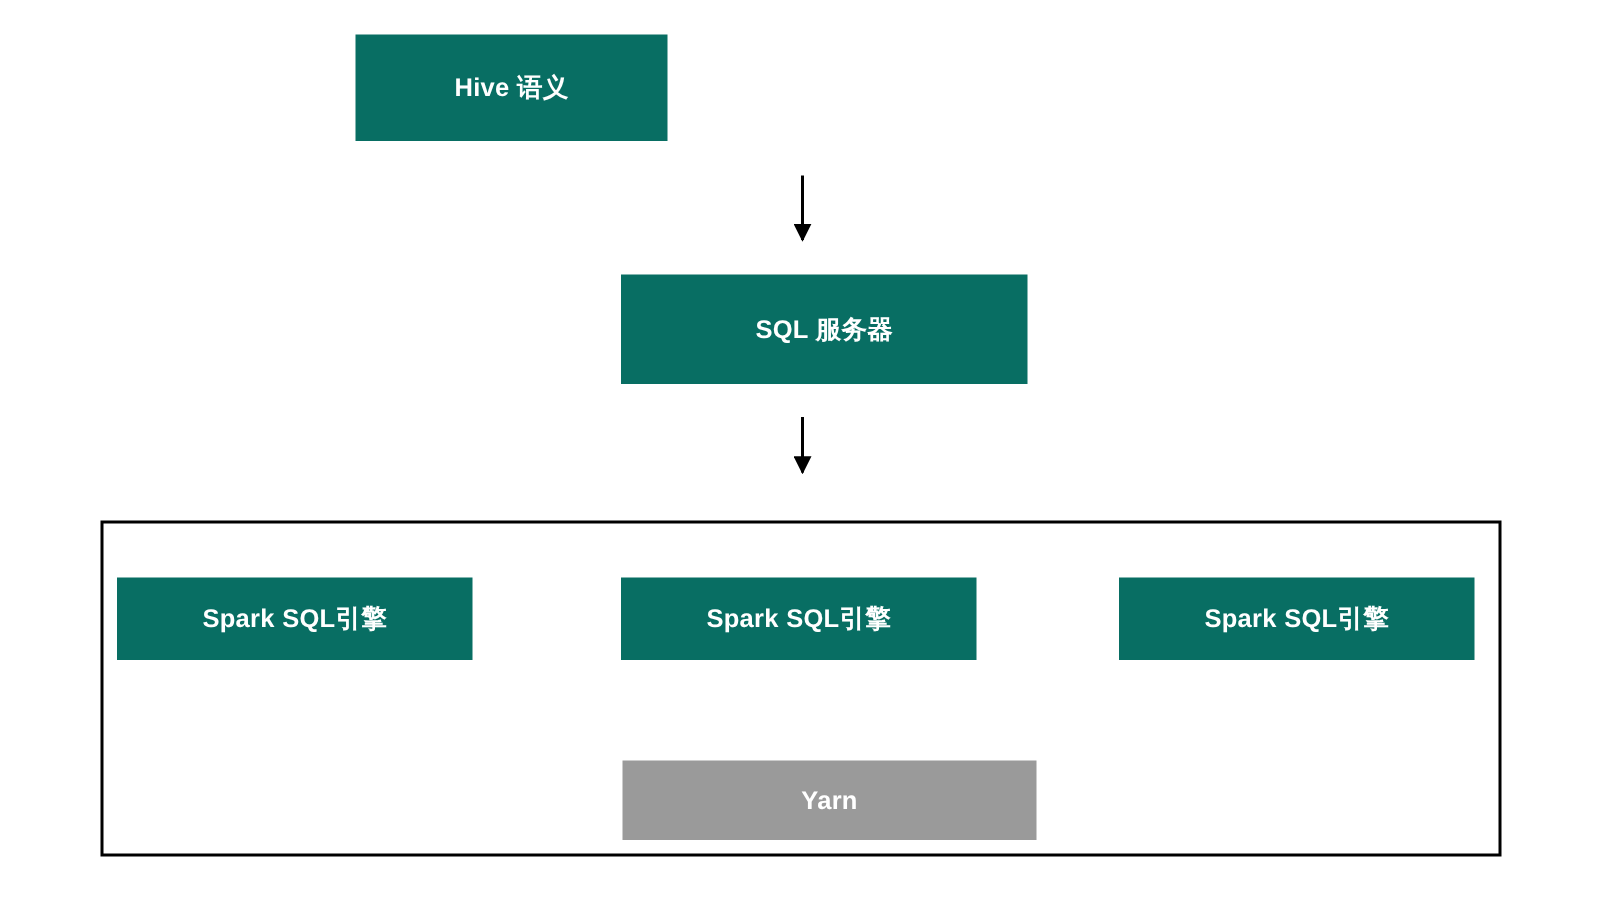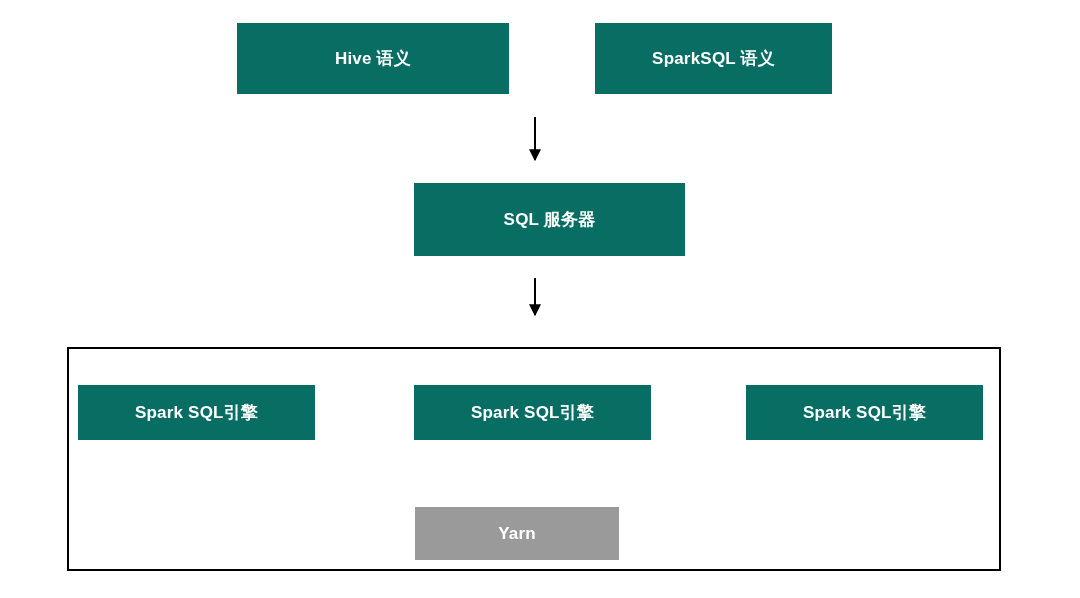--- a/index.html
+++ b/index.html
@@ -20,28 +20,28 @@
     background: #086e63;
     color: #ffffff;
     display: flex;
     align-items: center;
     justify-content: center;
     font-size: 17px;
     font-weight: 700;
     letter-spacing: 0.2px;
     box-sizing: border-box;
   }
-  .node-hive      { left: 237px; top: 23px;  width: 272px; height: 71px; }
+  .node-hive      { left: 237px; top: 23px;  width: 208px; height: 71px; }
   .node-sparksql  { left: 595px; top: 23px;  width: 237px; height: 71px; }
   .node-sqlserver { left: 414px; top: 183px; width: 271px; height: 73px; }
   .node-engine1   { left: 78px;  top: 385px; width: 237px; height: 55px; }
   .node-engine2   { left: 414px; top: 385px; width: 237px; height: 55px; }
   .node-engine3   { left: 746px; top: 385px; width: 237px; height: 55px; }
   .node-yarn {
-    left: 415px; top: 507px; width: 204px; height: 53px;
+    left: 415px; top: 507px; width: 276px; height: 53px;
     background: #9a9a9a;
   }
   .engines-container {
     position: absolute;
     left: 67px; top: 347px;
     width: 934px; height: 224px;
     border: 2px solid #000000;
     box-sizing: border-box;
     background: #ffffff;
   }
@@ -70,23 +70,20 @@
     <line x1="535" y1="117" x2="535" y2="160" marker-end="url(#arrowhead)"></line>
     <line x1="535" y1="278" x2="535" y2="315" marker-end="url(#arrowhead)"></line>
     <line x1="504" y1="495" x2="225" y2="458" marker-end="url(#arrowhead)"></line>
     <line x1="533" y1="493" x2="533" y2="455" marker-end="url(#arrowhead)"></line>
     <line x1="568" y1="495" x2="871" y2="456" marker-end="url(#arrowhead)"></line>
   </svg>
 
   <div class="node node-hive">
     <span>Hive 语义</span>
   </div>
-  <div class="node node-sparksql">
-    <span>SparkSQL 语义</span>
-  </div>
 
   <div class="node node-sqlserver">
     <span>SQL 服务器</span>
   </div>
 
   <div class="engines-container"></div>
 
   <div class="node node-engine1">
     <span>Spark SQL引擎</span>
   </div>

